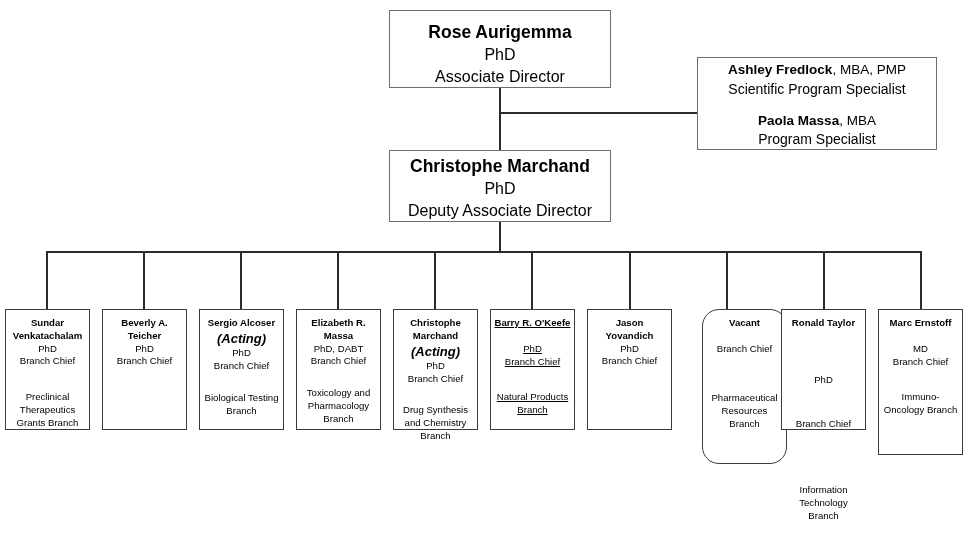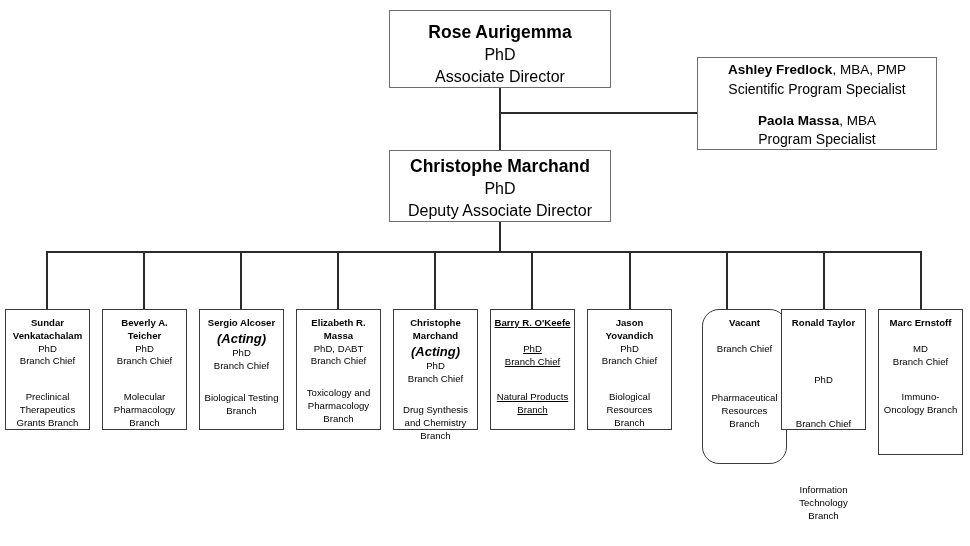--- a/index.html
+++ b/index.html
@@ -145,21 +145,20 @@
     <div class="branch-name">Sundar Venkatachalam</div>
     <div class="branch-degree">PhD</div>
     <div class="branch-title">Branch Chief</div>
     <div class="branch-unit">Preclinical Therapeutics Grants Branch</div>
   </div>
 
   <div class="box branch" style="left:102px; top:309px; width:85px; height:121px;">
     <div class="branch-name">Beverly A. Teicher</div>
     <div class="branch-degree">PhD</div>
     <div class="branch-title">Branch Chief</div>
-    <div class="branch-unit">Molecular Pharmacology Branch</div>
   </div>
 
   <div class="box branch" style="left:199px; top:309px; width:85px; height:121px;">
     <div class="branch-name">Sergio Alcoser</div>
     <div class="branch-acting">(Acting)</div>
     <div class="branch-degree">PhD</div>
     <div class="branch-title">Branch Chief</div>
     <div class="branch-unit tight">Biological Testing Branch</div>
   </div>
 
@@ -182,21 +181,20 @@
     <div class="branch-name">Barry R. O'Keefe</div>
     <div class="branch-degree" style="margin-top:13px;">PhD</div>
     <div class="branch-title">Branch Chief</div>
     <div class="branch-unit">Natural Products Branch</div>
   </div>
 
   <div class="box branch" style="left:587px; top:309px; width:85px; height:121px;text-align:center;">
     <div class="branch-name">Jason Yovandich</div>
     <div class="branch-degree">PhD</div>
     <div class="branch-title">Branch Chief</div>
-    <div class="branch-unit">Biological Resources Branch</div>
   </div>
 
   <div class="box branch" style="left:702px; top:309px; width:85px; height:155px;border-radius:17px;">
     <div class="branch-name">Vacant</div>
     <div class="branch-title" style="margin-top:13px;">Branch Chief</div>
     <div class="branch-unit" style="margin-top:35px;">Pharmaceutical Resources Branch</div>
   </div>
 
   <div class="box branch" style="left:781px; top:309px; width:85px; height:121px;gap:31px;">
     <div class="branch-name">Ronald Taylor</div>

